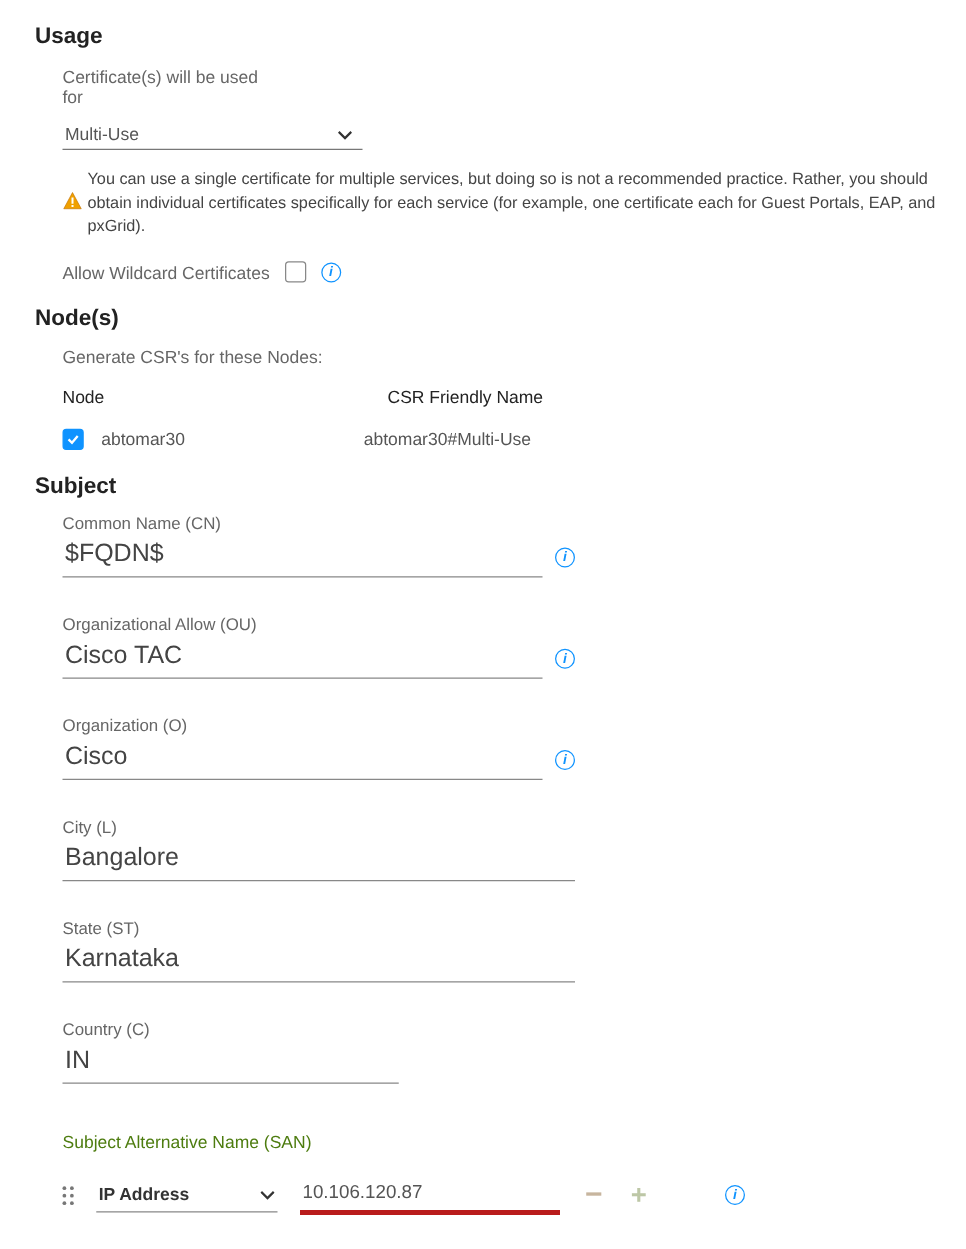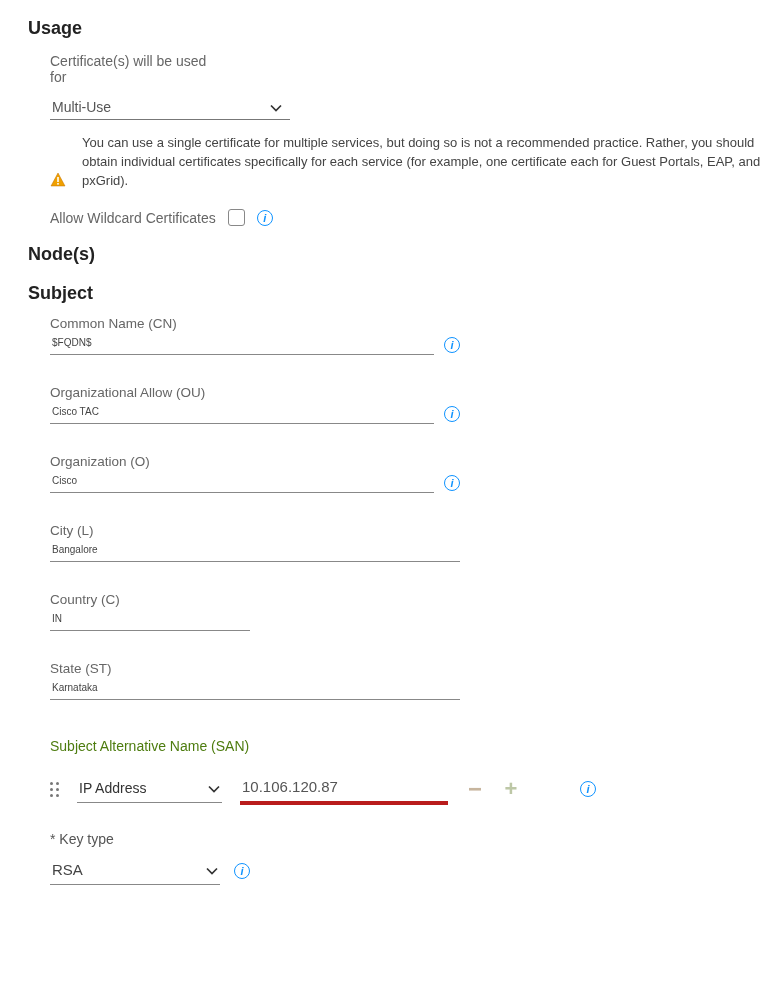--- a/index.html
+++ b/index.html
@@ -17,21 +17,21 @@
     .usage-row { display: flex; align-items: flex-start; margin-left: 50px; gap: 14px; flex-direction: column; }
     .usage-label { color: #666; font-size: 14px; margin-top: 2px; flex: 0 0 auto; width: 175px; }
     .usage-select {
       flex: 0 0 auto; width: 240px; position: relative;
       border-bottom: 1px solid #777; padding: 0 8px 4px 2px;
       display: flex; justify-content: space-between; align-items: center;
       color: #555; cursor: pointer;
     }
     .chev { width: 12px; height: 12px; }
     .chev svg { width: 12px; height: 12px; }
-    .warn-wrap { display: flex; align-items: flex-end; gap: 16px; flex: 1; padding-right: 10px; }
+    .warn-wrap { display: flex; align-items: center; gap: 4px; flex: 1; padding-right: 10px; }
     .warn-icon { margin-top: 1px; flex: 0 0 auto; }
     .warn-text { color: #444; font-size: 13px; line-height: 1.45; }
     .wildcard-row { display: flex; align-items: flex-end; gap: 12px; margin: 18px 0 6px 50px; }
     .wc-label { color: #666; font-size: 14px; }
     .checkbox {
       width: 17px; height: 17px; border: 1.5px solid #888; border-radius: 3px;
       background: #fff; display: inline-flex; align-items: center; justify-content: center;
     }
     .checkbox.checked { background: #0f93ff; border-color: #0f93ff; }
     .checkbox.checked svg { width: 11px; height: 11px; }
@@ -47,35 +47,35 @@
     .nh-col2 { font-size: 14px; color: #222; font-weight: 500; }
     .node-row { display: flex; align-items: center; gap: 14px; }
     .node-name { width: 196px; color: #555; font-size: 14px; }
     .node-csr { color: #555; font-size: 14px; }
     .field-group { margin-bottom: 30px; max-width: 410px; }
     .field-group.short { max-width: 200px; }
     .field-label { color: #666; font-size: 13.5px; margin-bottom: 4px; }
     .field-input-row { display: flex; align-items: center; gap: 10px; }
     .field-input {
       flex: 1; border: none; border-bottom: 1px solid #888; padding: 2px 2px 6px 2px;
-      font-size: 10px; color: #444; outline: none; background: transparent;
+      font-size: 20px; color: #444; outline: none; background: transparent;
       font-family: inherit;
     }
     .field-input::placeholder { color: #777; }
     .san-label { color: #4d7c0f; font-size: 14px; margin-bottom: 20px; display: block; }
     .san-row { display: flex; align-items: center; gap: 18px; }
     .drag-handle {
       display: grid; grid-template-columns: repeat(2, 3px); gap: 3px;
       cursor: grab;
     }
     .drag-handle span { width: 3px; height: 3px; background: #777; border-radius: 50%; }
     .san-select {
       width: 145px; border-bottom: 1px solid #888; padding: 4px 2px 6px 2px;
       display: flex; justify-content: space-between; align-items: center;
-      font-weight: 400; color: #333; cursor: pointer;
+      font-weight: 700; color: #333; cursor: pointer;
     }
     .san-input {
       width: 208px; border: none; border-bottom: 4px solid #b91c1c; padding: 4px 2px 6px 2px;
       font-size: 15px; color: #555; outline: none; font-family: inherit; background: transparent;
     }
     .san-btn {
       width: 18px; height: 18px; display: inline-flex; align-items: center; justify-content: center;
       font-size: 24px; font-weight: 700; cursor: pointer; line-height: 1;
     }
     .minus { color: #c7b59e; }
@@ -116,20 +116,36 @@
   </div>
   <div class="wildcard-row">
     <span class="wc-label">Allow Wildcard Certificates</span>
     <span class="checkbox"></span>
     <span class="info-icon">i</span>
   </div>
 </div>
 
 <div class="section">
   <h2>Node(s)</h2>
+  <div class="sub">
+    <div class="nodes-desc">Generate CSR's for these Nodes:</div>
+    <div class="nodes-header">
+      <div class="nh-col1">Node</div>
+      <div class="nh-col2">CSR Friendly Name</div>
+    </div>
+    <div class="node-row">
+      <span class="checkbox checked">
+        <svg viewBox="0 0 12 12">
+            <path d="M2 6 L5 9 L10 3" fill="none" stroke="#fff" stroke-width="2"></path>
+          </svg>
+      </span>
+      <span class="node-name">abtomar30</span>
+      <span class="node-csr">abtomar30#Multi-Use</span>
+    </div>
+  </div>
 </div>
 
 <div class="section">
   <h2>Subject</h2>
   <div class="sub">
 
     <div class="field-group">
       <div class="field-label">Common Name (CN)</div>
       <div class="field-input-row">
         <input class="field-input" value="$FQDN$" style="">
@@ -153,31 +169,31 @@
       </div>
     </div>
 
     <div class="field-group">
       <div class="field-label">City (L)</div>
       <div class="field-input-row">
         <input class="field-input" value="Bangalore" style="">
       </div>
     </div>
 
+    <div class="field-group">
+      <div class="field-label">State (ST)</div>
+      <div class="field-input-row">
+        <input class="field-input" value="Karnataka" style="">
+      </div>
+    </div>
+
     <div class="field-group short">
       <div class="field-label">Country (C)</div>
       <div class="field-input-row">
         <input class="field-input" value="IN" style="">
-      </div>
-    </div>
-
-    <div class="field-group">
-      <div class="field-label">State (ST)</div>
-      <div class="field-input-row">
-        <input class="field-input" value="Karnataka" style="">
       </div>
     </div>
 
     <div style="margin-top:38px;">
       <span class="san-label">Subject Alternative Name (SAN)</span>
       <div class="san-row">
         <span class="drag-handle">
           <span></span>
             <span></span>
             <span></span>

